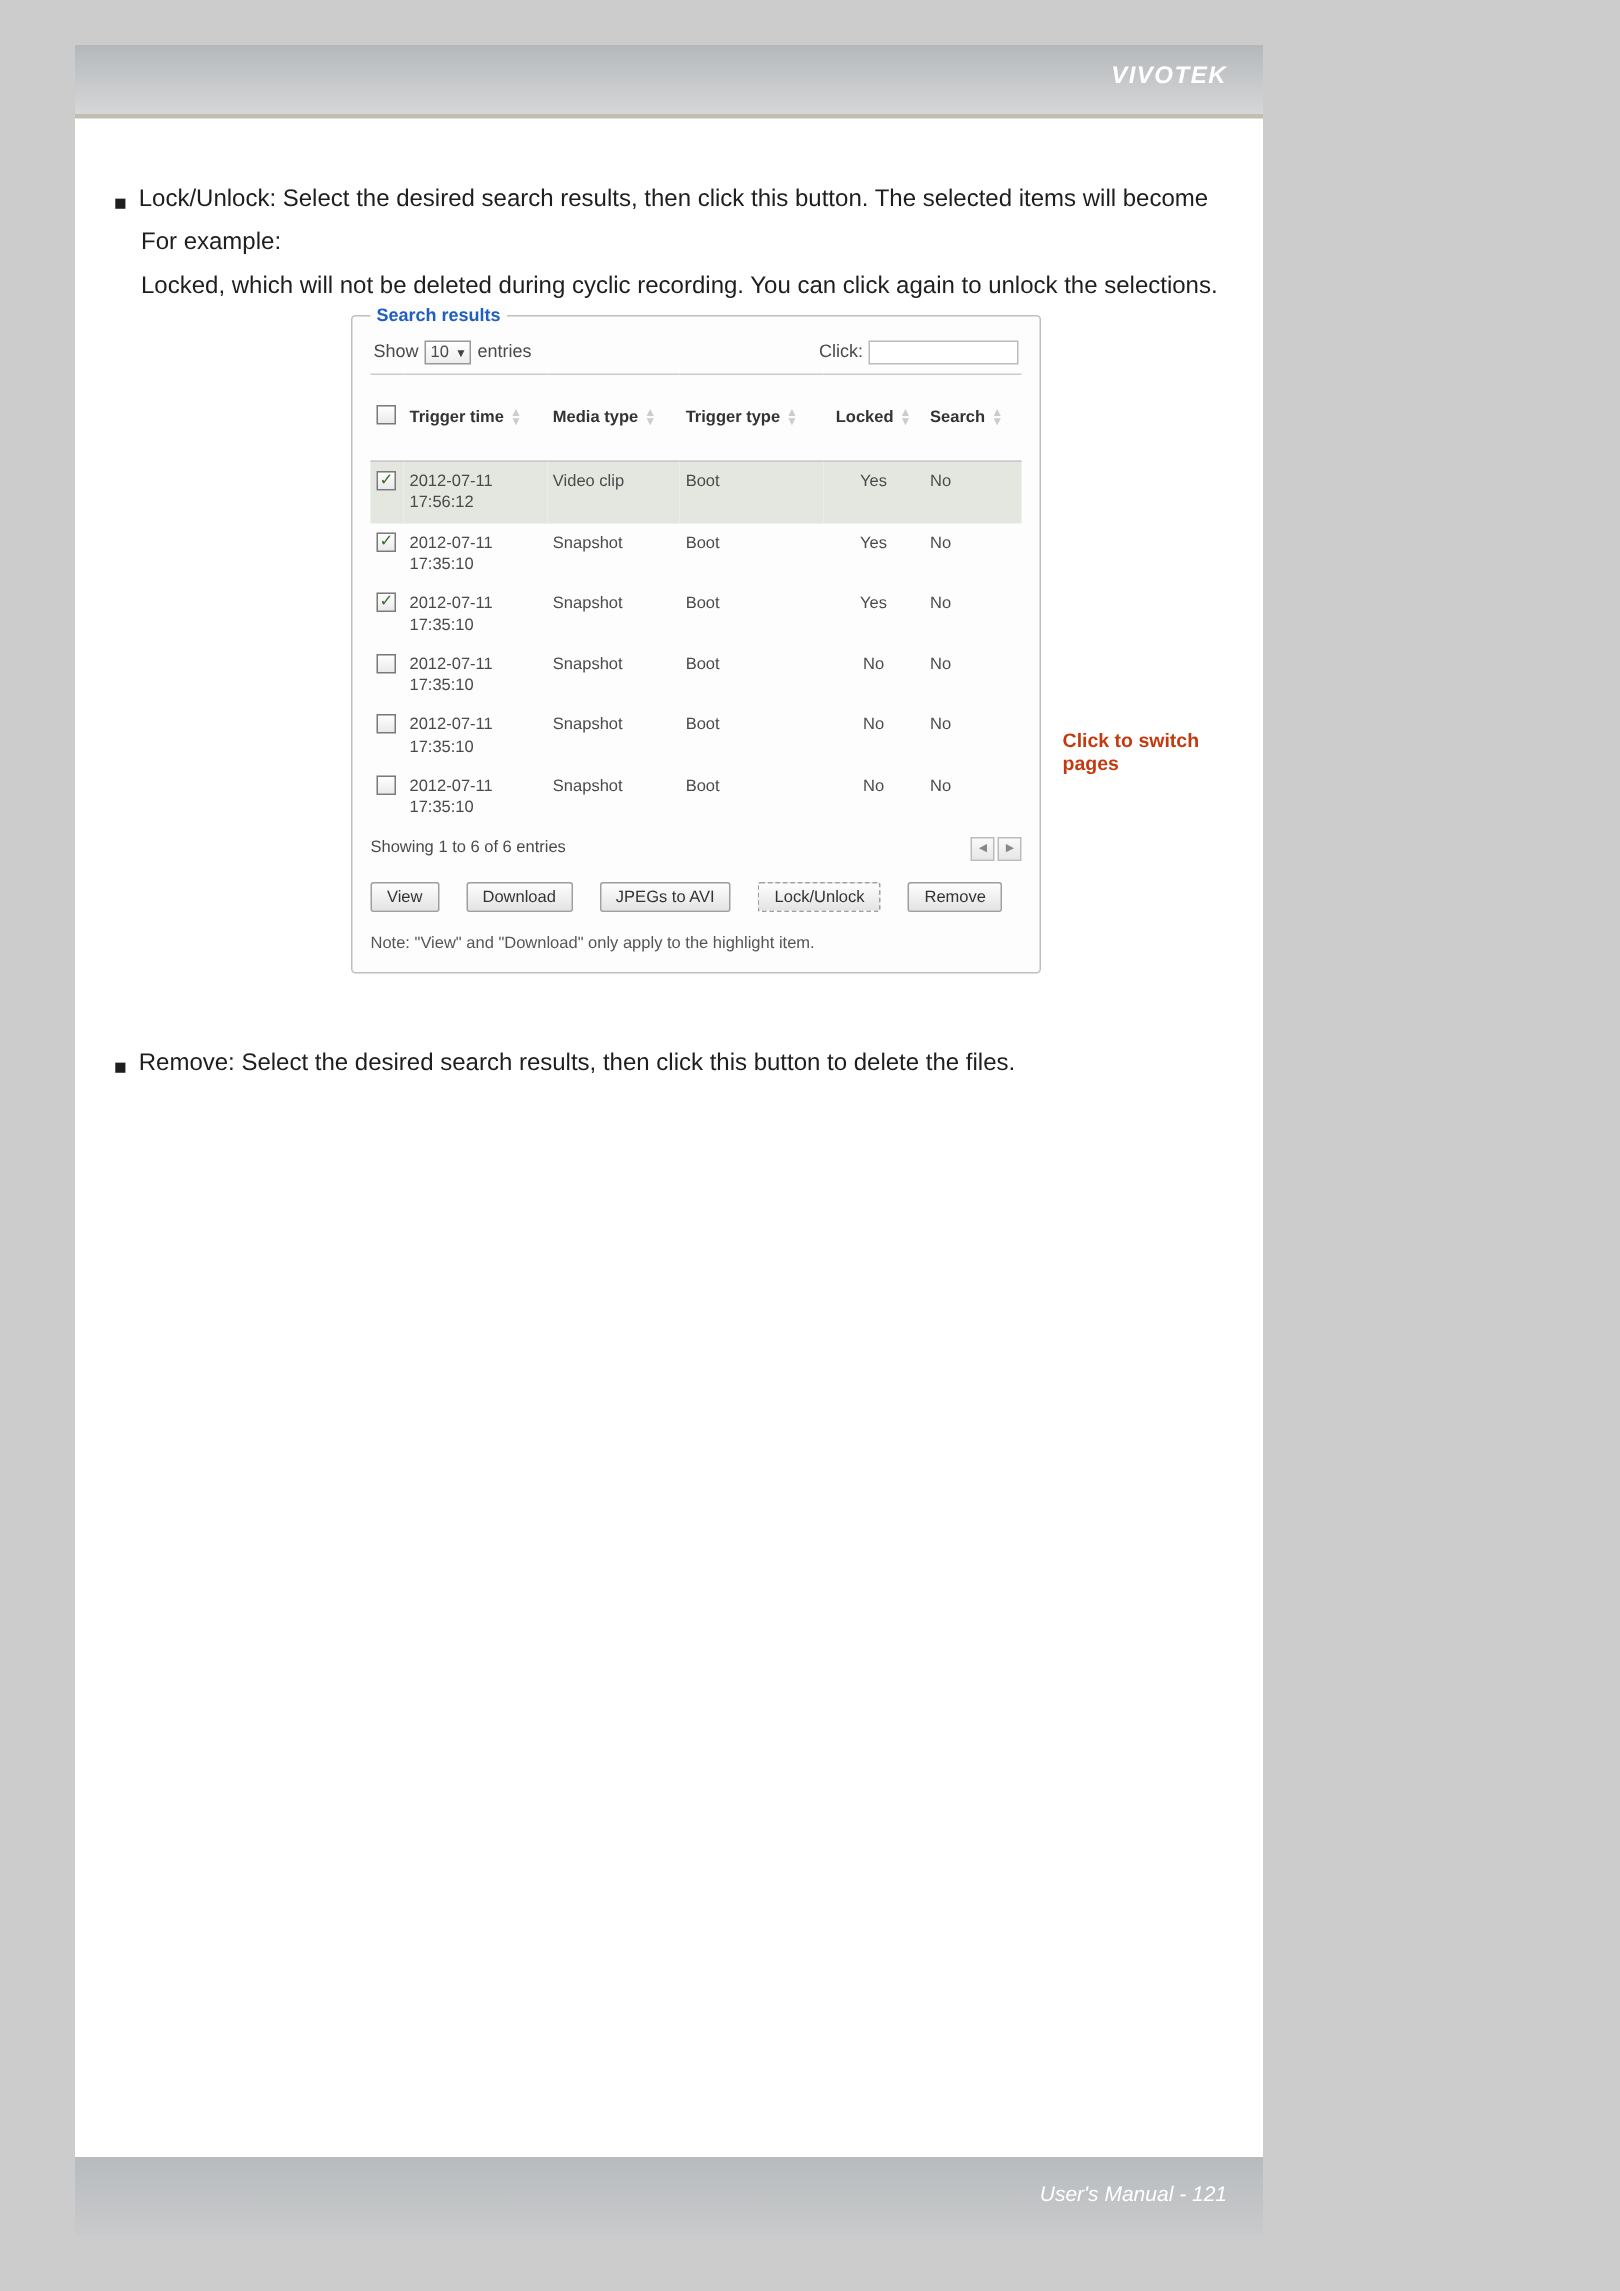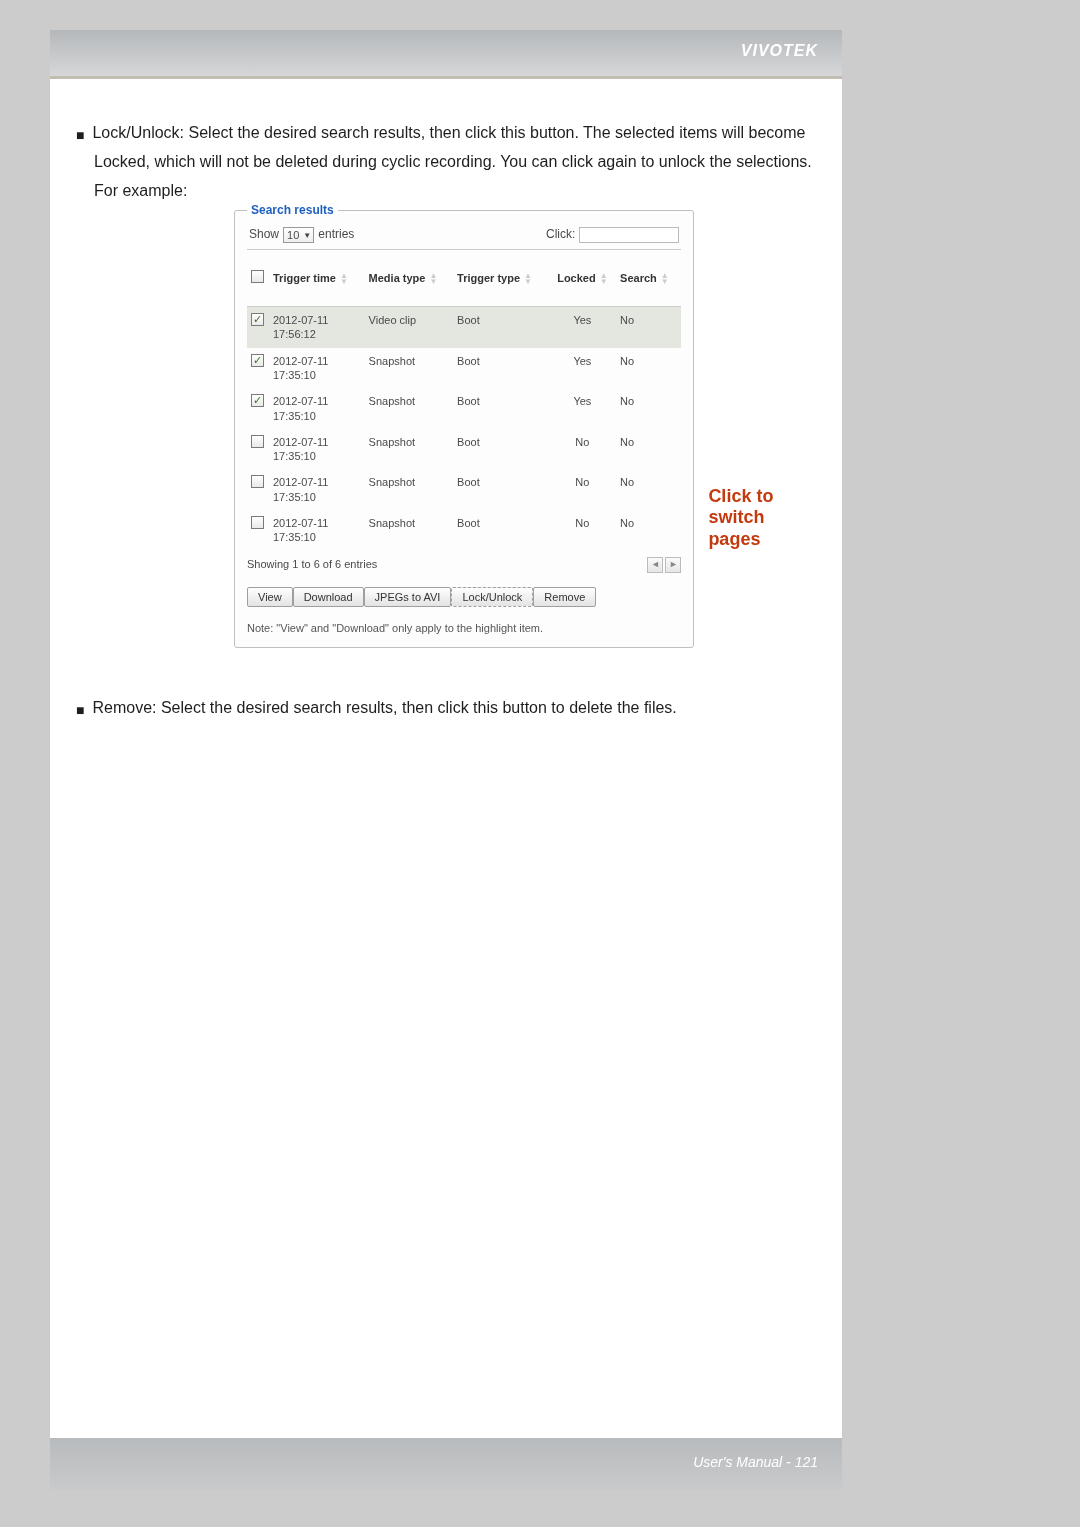--- a/index.html
+++ b/index.html
@@ -167,42 +167,42 @@
     width: 16px; height: 16px;
     border: 1px solid #bbb;
     background: linear-gradient(#fafafa,#e6e6e6);
     font-size: 9px;
     color: #888;
     display: flex; align-items: center; justify-content: center;
   }
 
   .btn-row {
     display: flex;
-    gap: 0;
+    gap: 18px;
     margin-top: 14px;
   }
   .btn {
     border: 1px solid #9f9f9f;
     background: linear-gradient(#fefefe,#e3e3e3);
     padding: 2px 10px;
     font-size: 11px;
     color: #333;
     border-radius: 2px;
   }
   .btn.dashed { border-style: dashed; }
 
   .note {
     margin-top: 14px;
     font-size: 11px;
     color: #555;
   }
   .callout {
     color: #c43a0f;
     font-weight: bold;
-    font-size: 18px;
+    font-size: 13px;
     width: 110px;
     margin-top: 276px;
     line-height: 1.2;
   }
 
   .para2 { margin-top: 50px; display: flex; gap: 8px; }
 
   .bottombar {
     position: absolute;
     bottom: 0;
@@ -228,22 +228,22 @@
     <div class="brand">VIVOTEK</div>
   </div>
   <div class="banddiv"></div>
 
   <div class="content">
 
     <div class="para bulletrow">
       <span class="bullet">■</span>
       <span>Lock/Unlock: Select the desired search results, then click this button. The selected items will become</span>
     </div>
+    <div class="para indent">For example:</div>
     <div class="para indent">Locked, which will not be deleted during cyclic recording. You can click again to unlock the selections.</div>
-    <div class="para indent">For example:</div>
 
     <div class="panel-wrap">
       <div class="panel">
         <div class="panel-title">Search results</div>
 
         <div class="ctrl-row">
           <div class="ctrl-left">
             <span>Show</span>
             <span class="sel">10</span>
             <span>entries</span>

